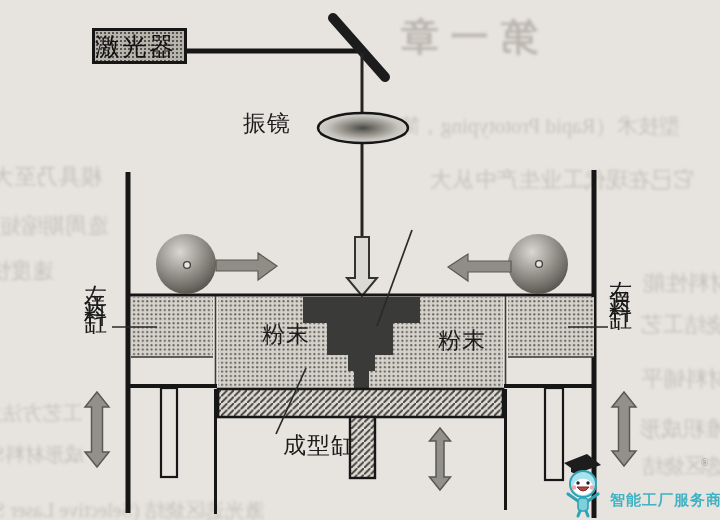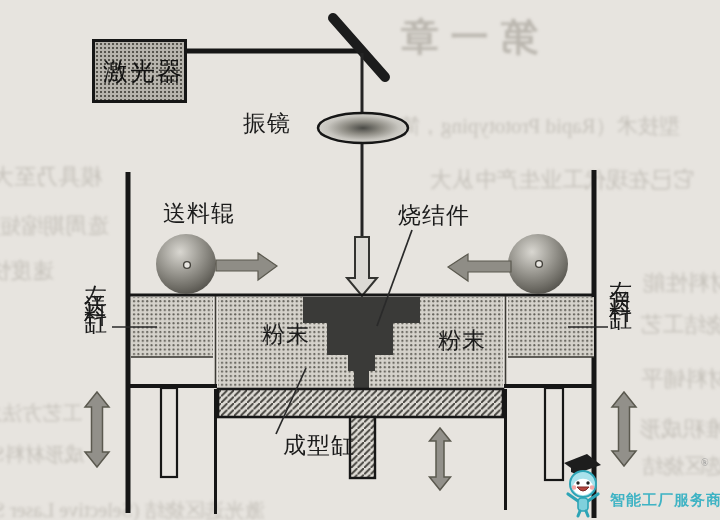--- a/index.html
+++ b/index.html
@@ -20,26 +20,26 @@
   
   .lbl{
     position:absolute;color:#1b1b1b;font-size:23px;line-height:1;
     white-space:nowrap;letter-spacing:1px;
   }
   .vtext{
     writing-mode:vertical-rl;text-orientation:upright;
     letter-spacing:9px;font-size:23px;line-height:1;
   }
   .laser-box{
-    position:absolute;left:92px;top:39px;width:95px;height:64px;
+    position:absolute;left:92px;top:28px;width:95px;height:36px;
     box-sizing:border-box;border:3px solid #161616;
     background-color:#b7b4ad;
     background-image:radial-gradient(circle,#56544d 1px,transparent 1.4px);
     background-size:4px 4px;
-    display:flex;align-items:center;justify-content:flex-end;
+    display:flex;align-items:center;justify-content:flex-start;
     font-size:25px;color:#111;letter-spacing:2px;
   }
   
   .wm-brand{
     position:absolute;left:613px;top:461px;font-size:28px;font-weight:bold;
     color:#8f8f8f;letter-spacing:7px;white-space:nowrap;
     font-family:"Liberation Serif", serif;
   }
   .wm-reg{position:absolute;left:701px;top:457px;font-size:10px;color:#9a9a9a;}
   .wm-tag{
@@ -139,22 +139,20 @@
     <line x1="412" y1="230" x2="377" y2="326" stroke="#2a2a2a" stroke-width="1.7"></line>
     <line x1="276" y1="434" x2="306" y2="368" stroke="#2a2a2a" stroke-width="1.7"></line>
     <line x1="112" y1="327" x2="157" y2="327" stroke="#2a2a2a" stroke-width="1.7"></line>
     <line x1="568" y1="327" x2="608" y2="327" stroke="#2a2a2a" stroke-width="1.7"></line>
   </svg>
 
   <div class="laser-box">
     <span>激光器</span>
   </div>
   <div class="lbl" style="left:243px;top:112px;">振镜</div>
-  <div class="lbl" style="left:163px;top:202px;">送料辊</div>
-  <div class="lbl" style="left:398px;top:204px;">烧结件</div>
   <div class="lbl" style="left:262px;top:323px;">粉末</div>
   <div class="lbl" style="left:438px;top:329px;">粉末</div>
   <div class="lbl" style="left:246px;top:434px;margin-left:37px;">成型缸</div>
   <div class="lbl vtext" style="left:84px;top:267px;">左送料缸</div>
   <div class="lbl vtext" style="left:609px;top:263px;">右送料缸</div>
 
   <svg style="position:absolute;left:556px;top:452px;" width="54" height="66" viewBox="0 0 54 66">
     <path d="M8,11 L31,2 L45,13 L22,21 Z" fill="#1d1d1d"></path>
     <path d="M15,15 L31,21 L31,27 L15,20 Z" fill="#1d1d1d"></path>
     <circle cx="27" cy="32" r="13" fill="#a9e2ec" stroke="#2da4b6" stroke-width="2"></circle>

